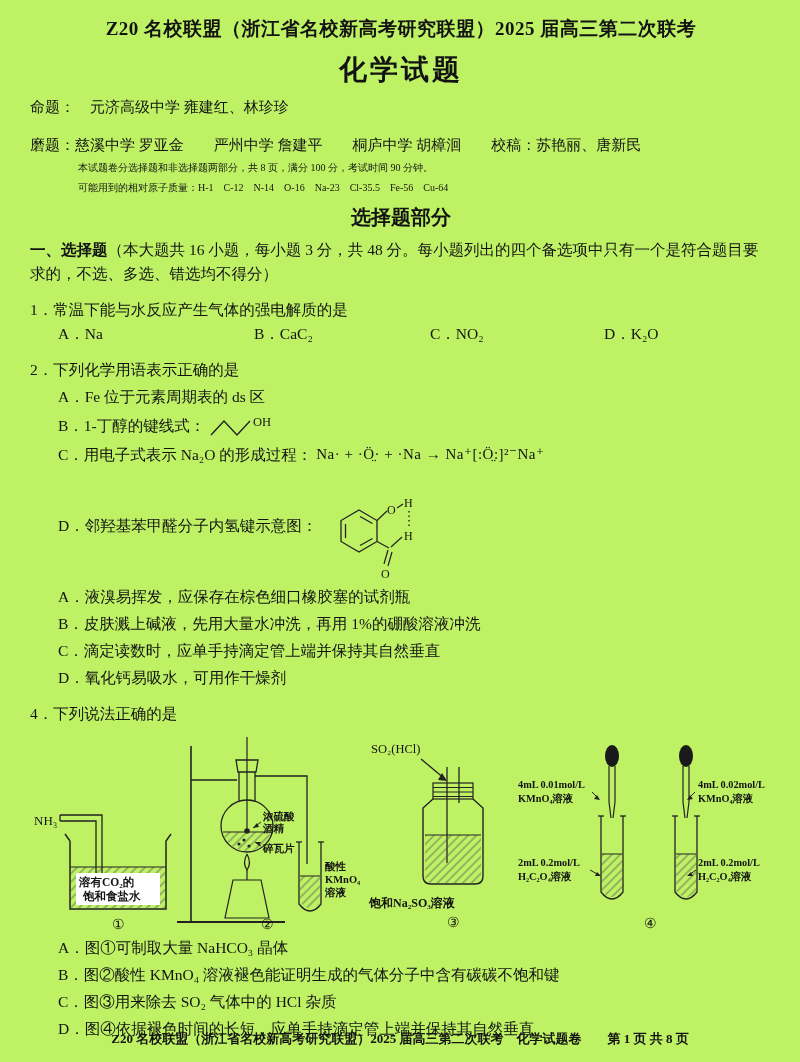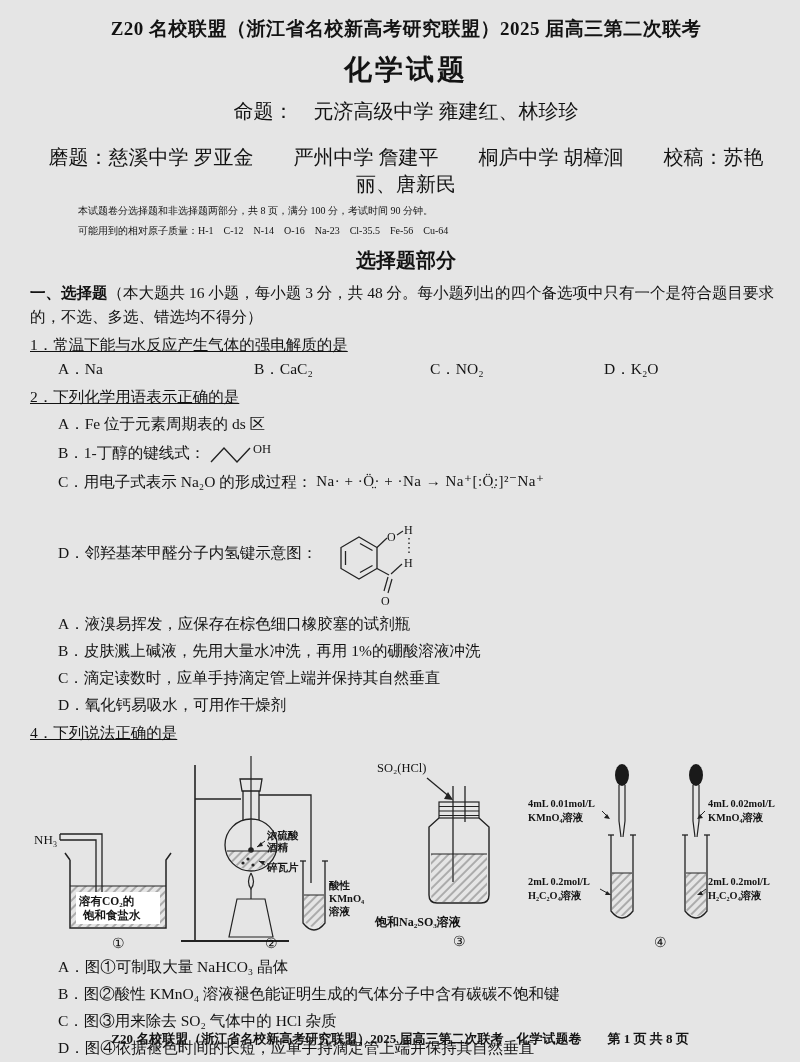--- a/index.html
+++ b/index.html
@@ -5,33 +5,33 @@
   * { margin:0; padding:0; box-sizing:border-box; }
   html,body { background:#ffffff; }
   body {
     width:800px;
     font-family:"Liberation Serif","DejaVu Serif",serif;
     color:#131313;
   }
   .page {
     position:relative;
     width:800px; height:1062px;
-    padding:16px 18px 0 30px;
+    padding:16px 28px 0 30px;
     overflow:hidden;
-    background:#e5e5e5;
+    background:#bef264;
   }
   .doc-title { text-align:center; font-size:19px; font-weight:700; letter-spacing:.5px; }
   .subject   { text-align:center; font-size:28px; font-weight:700; letter-spacing:3px; margin-top:9px; }
-  .meta      { text-align:center; font-size:20px; margin-top:9px; }
+  .meta      { font-size:15px; margin-top:9px; }
   .meta + .meta { margin-top:19px; }
   .info      { font-size:10px; margin-top:6px; padding-left:48px; }
   .section-title { text-align:center; font-size:20px; font-weight:700; margin:9px 0 7px; }
   .intro     { font-size:15.5px; line-height:1.55; }
   .q         { font-size:15.5px; line-height:1.55; }
-  .stem      { margin-top:4px;text-decoration:underline; }
+  .stem      { margin-top:12px; }
   .opt       { padding-left:28px; margin-top:3px; }
   .optrow    { display:flex; padding-left:28px; margin-top:0; }
   .optrow .c1 { width:196px; }
   .optrow .c2 { width:176px; }
   .optrow .c3 { width:174px; }
   .optflex   { display:flex; align-items:center; gap:4px; }
   .optflex.topalign { align-items:center; }
   .formula   { font-size:15px; letter-spacing:.5px; white-space:nowrap; }
   .emph {
     -webkit-text-emphasis:filled dot; -webkit-text-emphasis-position:under;

